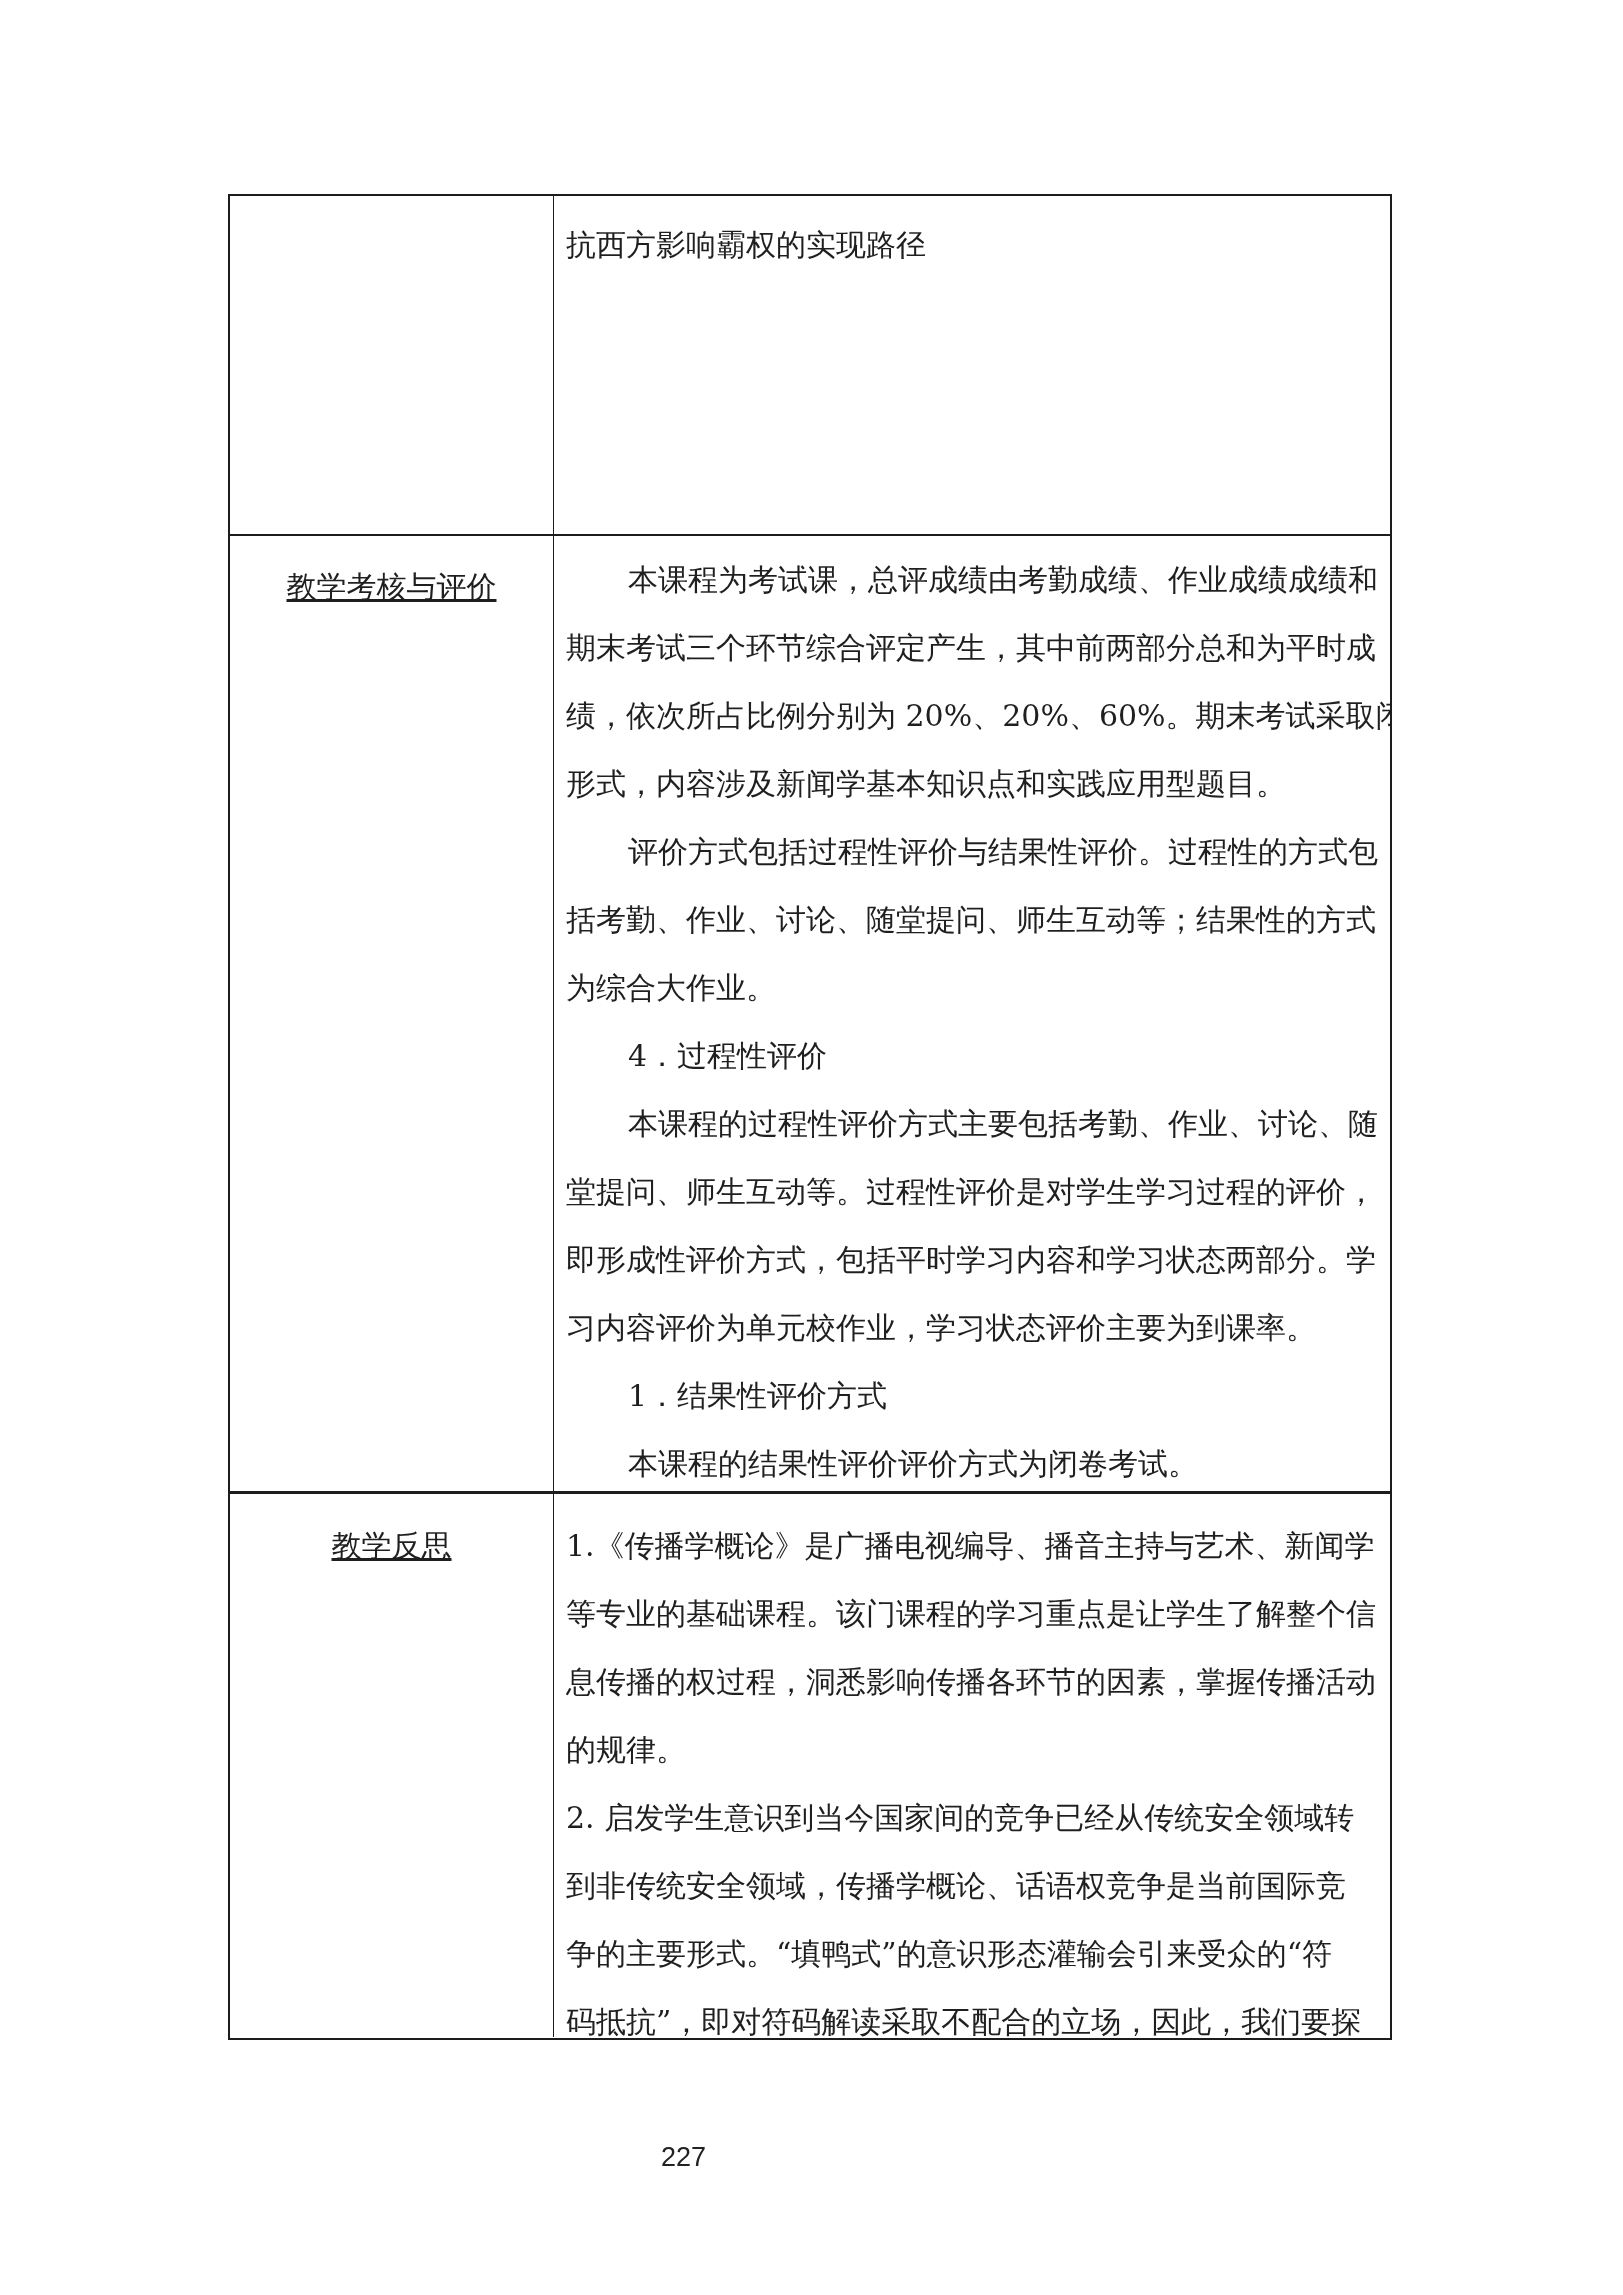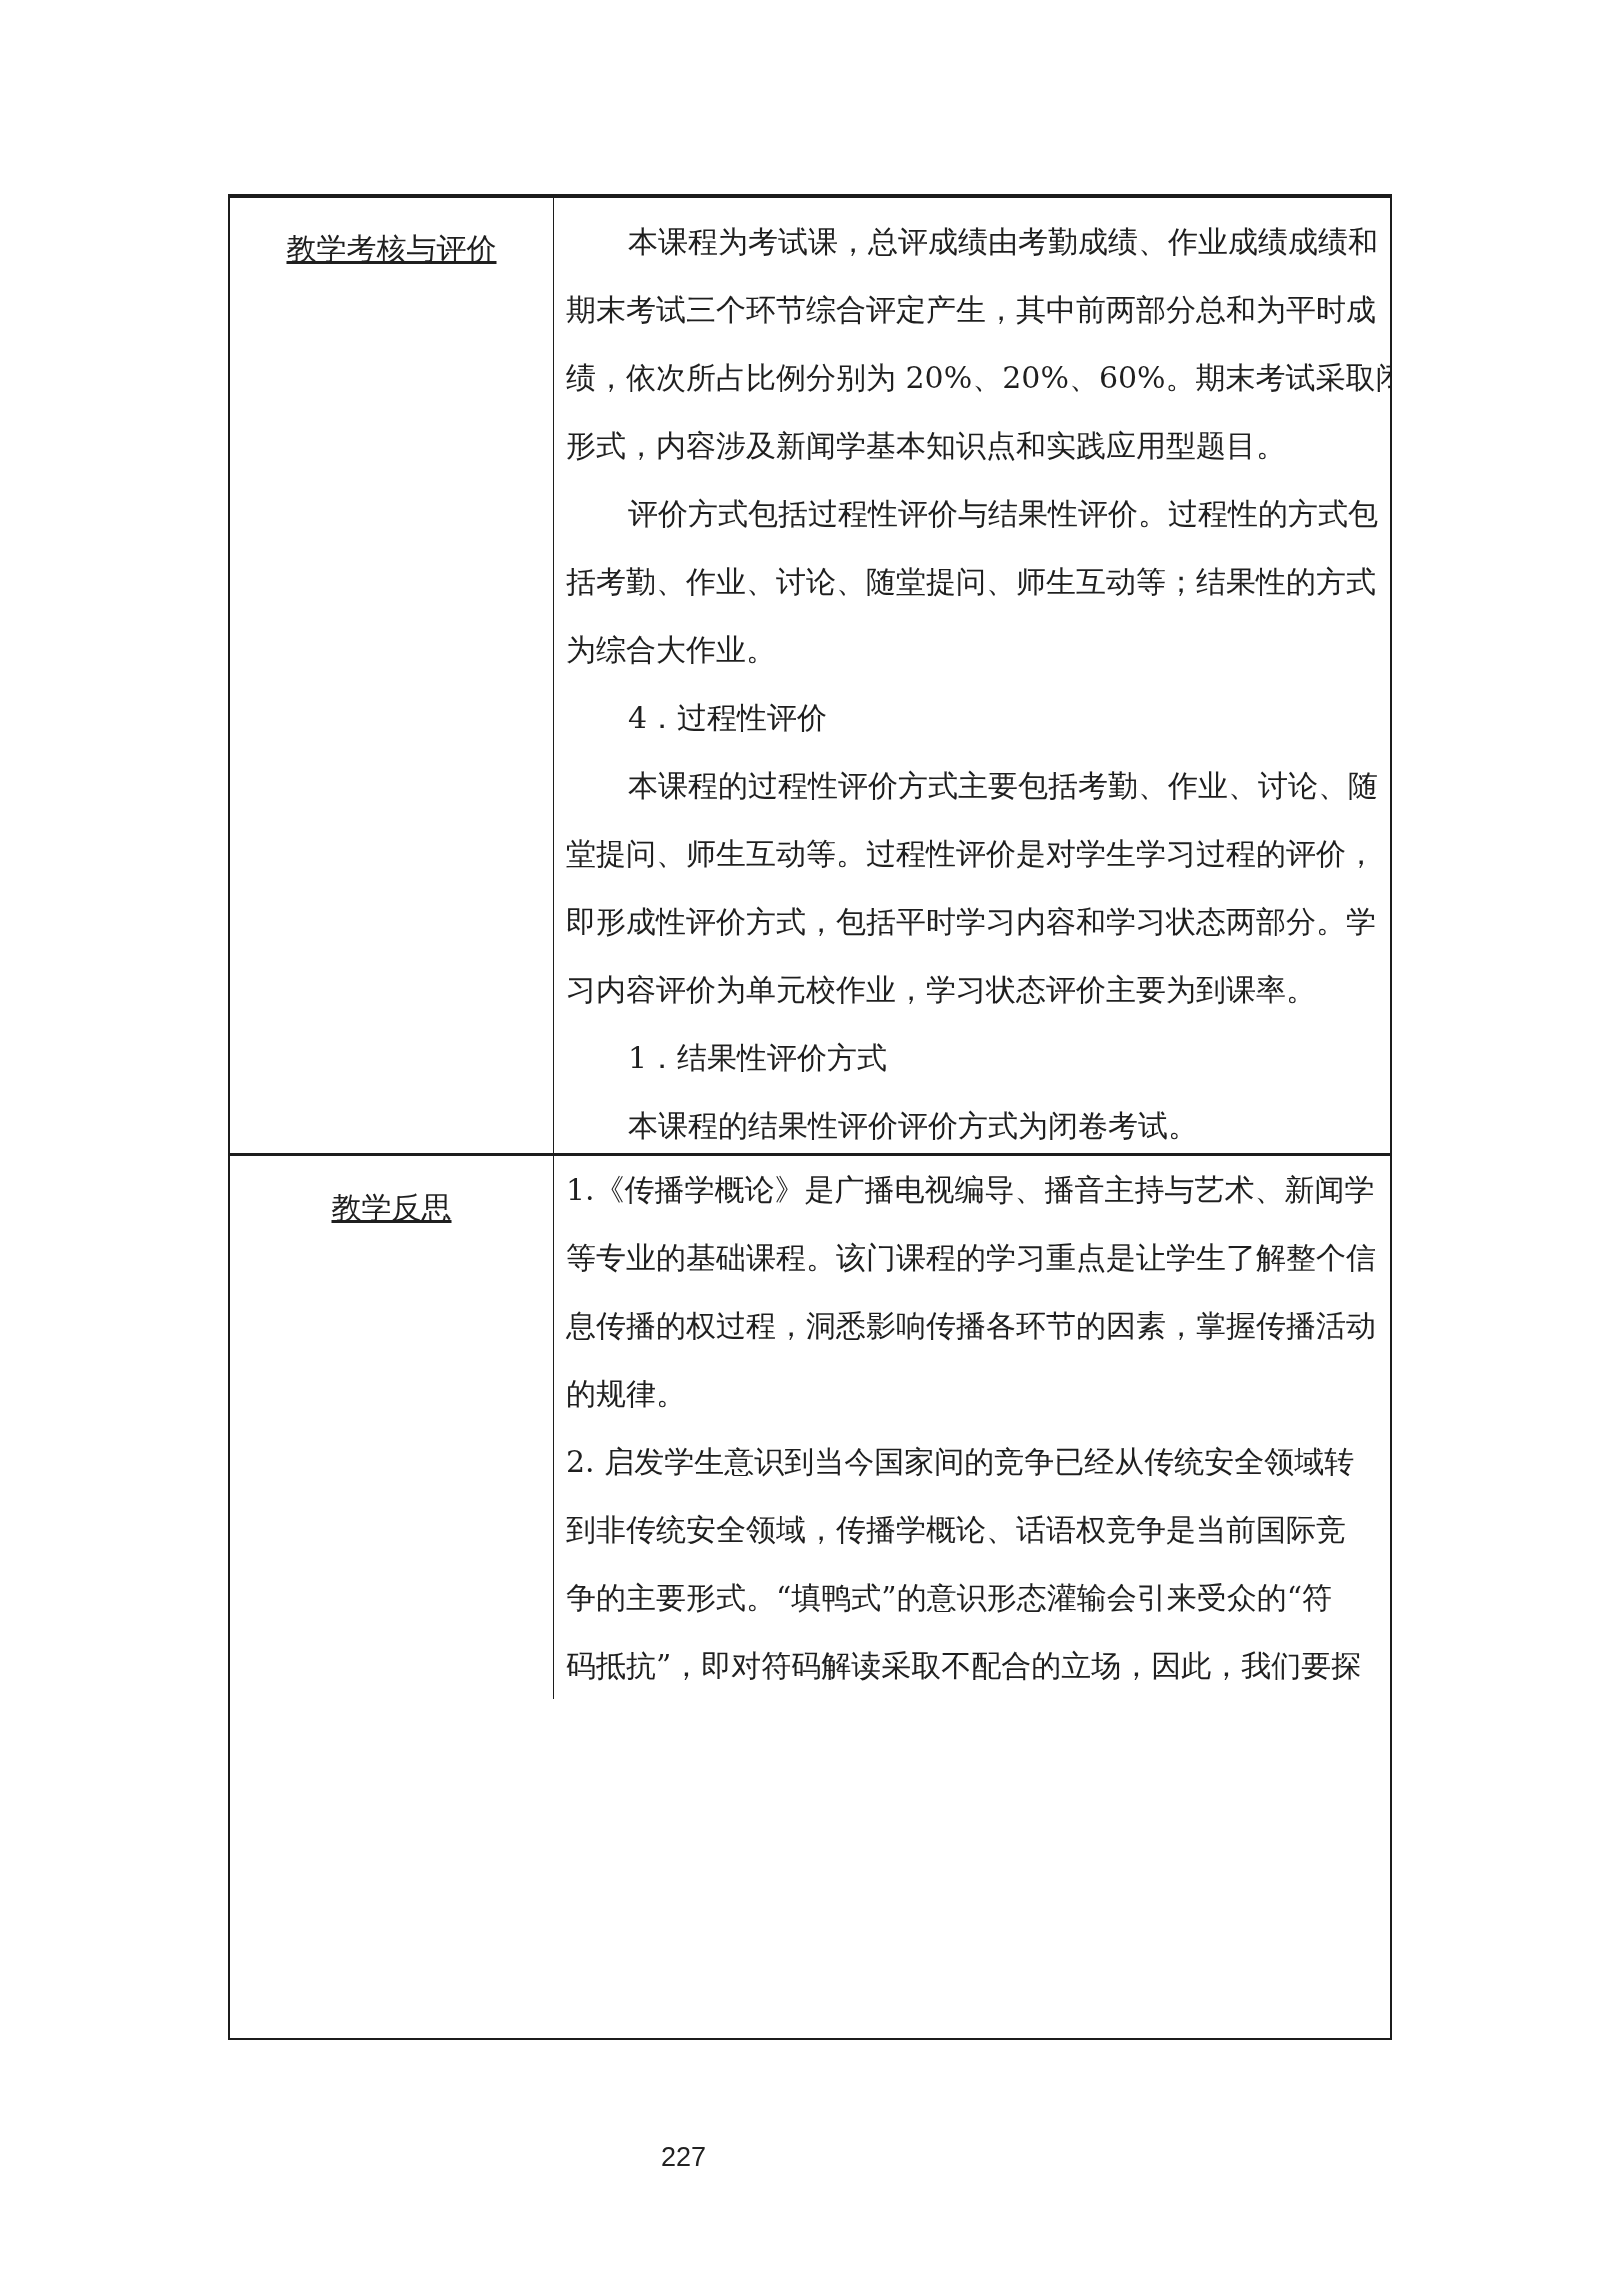--- a/index.html
+++ b/index.html
@@ -41,21 +41,21 @@
   .r2 .cell-label { padding-top: 16.6px; }
   .r3 .cell-label { padding-top: 18px; }
   .cell-body {
     flex: 1;
     box-sizing: border-box;
     padding-left: 12px;
     overflow: hidden;
   }
   .r1 .cell-body { padding-top: 15px; }
   .r2 .cell-body { padding-top: 10px; }
-  .r3 .cell-body { }
+  .r3 .cell-body { padding-top: 18px; }
   .label-text, .line {
     font-size: 30px;
     line-height: 68px;
     white-space: nowrap;
   }
   .line.indent { padding-left: 62px; }
   .page-number {
     position: absolute;
     left: 0; top: 2093px;
     width: 1367px;
@@ -65,20 +65,26 @@
     line-height: 32px;
     color: #222222;
     margin-top: 48px;
   }
 </style>
 </head>
 <body>
 
 <div class="doc-table">
 
+  <div class="t-row r1">
+    <div class="cell-label"></div>
+    <div class="cell-body">
+      <div class="line">抗西方影响霸权的实现路径</div>
+    </div>
+  </div>
 
   <div class="t-row r2">
     <div class="cell-label">
       <div class="label-text">教学考核与评价</div>
     </div>
     <div class="cell-body">
       <div class="line indent">本课程为考试课，总评成绩由考勤成绩、作业成绩成绩和</div>
       <div class="line">期末考试三个环节综合评定产生，其中前两部分总和为平时成</div>
       <div class="line">绩，依次所占比例分别为 20%、20%、60%。期末考试采取闭卷</div>
       <div class="line">形式，内容涉及新闻学基本知识点和实践应用型题目。</div>

